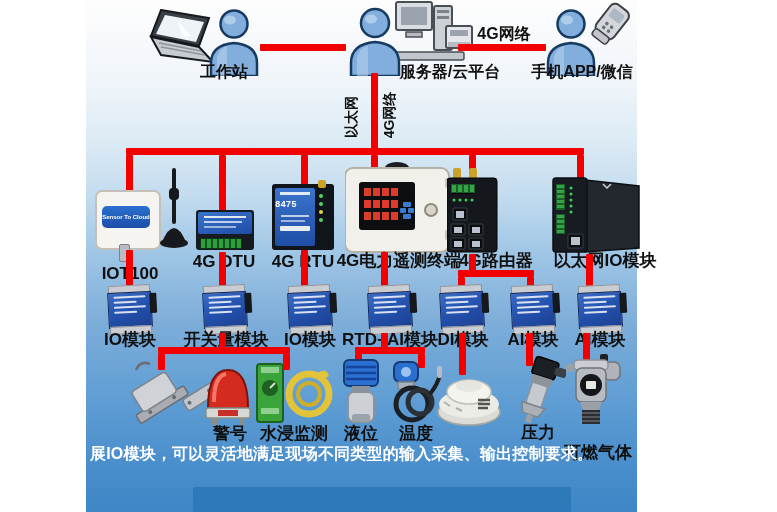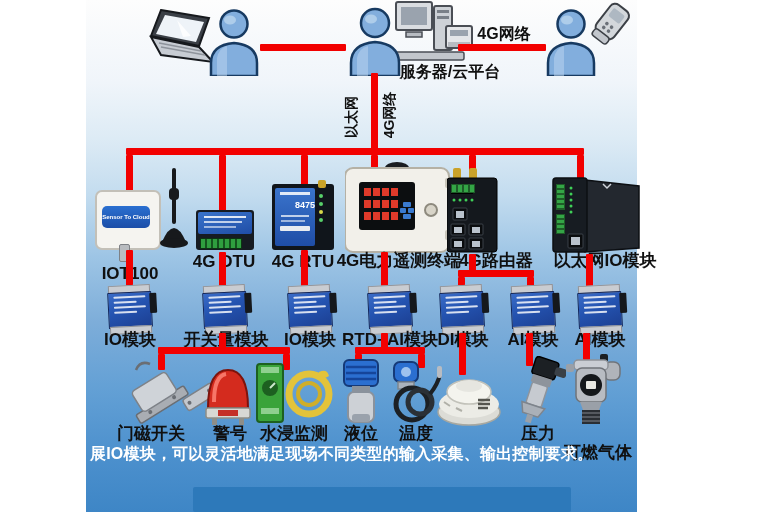--- a/index.html
+++ b/index.html
@@ -49,20 +49,21 @@
     </svg>
   </div>
   <div class="abs" style="left:203px;top:8px;width:62px;height:68px;">
     <svg width="62" height="68" viewBox="0 0 62 68">
       <circle cx="31" cy="16" r="13.5" fill="#82aedd" stroke="#173a61" stroke-width="2.5"></circle>
       <ellipse cx="27" cy="12" rx="6" ry="4.5" fill="#b9d4ee" opacity=".8"></ellipse>
       <path d="M8 68 V55 Q8 37 31 35 Q54 37 54 55 V68 Z" fill="#82aedd" stroke="#173a61" stroke-width="2.5"></path>
       <path d="M14 50 Q16 40 24 38 L24 68 L14 68 Z" fill="#b9d4ee" opacity=".55"></path>
     </svg>
   </div>
+  <div class="lbl toplbl" style="left:178px;top:62px;width:92px;">工作站</div>
 
   <div class="abs" style="left:388px;top:0;width:86px;height:66px;">
     <svg width="86" height="66" viewBox="0 0 86 66">
       <rect x="8" y="2" width="36" height="28" rx="2" fill="#dadde1" stroke="#4a4e55" stroke-width="2"></rect>
       <rect x="13" y="7" width="26" height="18" fill="#9aa3ae"></rect>
       <rect x="18" y="32" width="16" height="5" fill="#b8bcc2" stroke="#4a4e55" stroke-width="1.5"></rect>
       <rect x="46" y="6" width="18" height="44" rx="2" fill="#cdd1d6" stroke="#4a4e55" stroke-width="2"></rect>
       <rect x="49" y="10" width="12" height="3" fill="#7a8088"></rect>
       <rect x="49" y="16" width="12" height="3" fill="#7a8088"></rect>
       <rect x="58" y="26" width="26" height="22" rx="2" fill="#e4e6e9" stroke="#4a4e55" stroke-width="2"></rect>
@@ -95,20 +96,21 @@
     </svg>
   </div>
   <div class="abs" style="left:540px;top:8px;width:62px;height:68px;">
     <svg width="62" height="68" viewBox="0 0 62 68">
       <circle cx="31" cy="16" r="13.5" fill="#82aedd" stroke="#173a61" stroke-width="2.5"></circle>
       <ellipse cx="27" cy="12" rx="6" ry="4.5" fill="#b9d4ee" opacity=".8"></ellipse>
       <path d="M8 68 V55 Q8 37 31 35 Q54 37 54 55 V68 Z" fill="#82aedd" stroke="#173a61" stroke-width="2.5"></path>
       <path d="M14 50 Q16 40 24 38 L24 68 L14 68 Z" fill="#b9d4ee" opacity=".55"></path>
     </svg>
   </div>
+  <div class="lbl toplbl" style="left:526px;top:62px;width:112px;">手机APP/微信</div>
 
   <div class="lbl toplbl" style="left:468px;top:24px;width:72px;">4G网络</div>
 
   <div class="rl" style="left:260px;top:44px;width:86px;height:7px;"></div>
   <div class="rl" style="left:458px;top:44px;width:88px;height:7px;"></div>
   <div class="rl" style="left:371px;top:73px;width:7px;height:79px;"></div>
   <div class="vlabel" style="left:322px;top:108px;">以太网</div>
   <div class="vlabel" style="left:360px;top:106px;">4G网络</div>
   <div class="rl" style="left:126px;top:148px;width:458px;height:7px;"></div>
   <div class="rl" style="left:126px;top:155px;width:7px;height:38px;"></div>
@@ -138,21 +140,21 @@
       <div style="height:2px;margin:3px 10px 0 6px;background:rgba(255,255,255,.7);"></div>
       <div style="height:2px;margin:3px 16px 0 6px;background:rgba(255,255,255,.55);"></div>
     </div>
     <div class="abs" style="left:4px;top:28px;width:40px;height:9px;background:repeating-linear-gradient(90deg,#2f9e3f 0 4px,#14521e 4px 6px);border:1px solid #0c3313;"></div>
   </div>
   <div class="abs" style="left:272px;top:180px;width:64px;height:72px;">
     <div class="abs" style="left:0;top:4px;width:62px;height:66px;background:#10151b;border-radius:3px;"></div>
     <div class="abs" style="left:46px;top:0;width:8px;height:8px;background:#c9a227;border-radius:2px;"></div>
     <div class="abs" style="left:3px;top:8px;width:40px;height:58px;background:linear-gradient(180deg,#3a74cc,#1f4da6);border-radius:2px;color:#fff;">
       <div style="height:3px;margin:4px 5px 0;background:rgba(255,255,255,.85);"></div>
-      <div style="font-size:9px;font-weight:700;text-align:right;margin-top:5px;">8475</div>
+      <div style="font-size:9px;font-weight:700;text-align:left;margin-top:5px;font-family:Liberation Mono, monospace;">8475</div>
       <div style="height:2px;margin:5px 6px 0;background:rgba(255,255,255,.7);"></div>
       <div style="height:2px;margin:3px 10px 0 6px;background:rgba(255,255,255,.55);"></div>
       <div style="height:5px;margin:4px 5px 0;background:#e8ebf0;border-radius:1px;"></div>
     </div>
     <div class="abs" style="left:47px;top:14px;width:4px;height:4px;background:#58d06a;border-radius:50%;"></div>
     <div class="abs" style="left:47px;top:22px;width:4px;height:4px;background:#58d06a;border-radius:50%;"></div>
     <div class="abs" style="left:47px;top:30px;width:4px;height:4px;background:#d8d84a;border-radius:50%;"></div>
     <div class="abs" style="left:47px;top:38px;width:4px;height:4px;background:#58d06a;border-radius:50%;"></div>
   </div>
   <div class="abs" style="left:345px;top:158px;width:108px;height:96px;">
@@ -453,25 +455,24 @@
       <rect x="2" y="12" width="8" height="8" rx="2" fill="#9aa0a8"></rect>
       <rect x="12" y="16" width="30" height="34" rx="6" fill="#b8bcc2" stroke="#70747a" stroke-width="1.5"></rect>
       <circle cx="27" cy="33" r="11" fill="#14171a"></circle>
       <rect x="22" y="29" width="10" height="8" rx="1" fill="#e8e8e2"></rect>
       <path d="M16 50 H38 L35 58 H19 Z" fill="#9aa0a8"></path>
       <rect x="18" y="58" width="18" height="14" fill="#2a2e33"></rect>
       <path d="M18 61 H36 M18 65 H36 M18 69 H36" stroke="#55595f" stroke-width="2"></path>
     </svg>
   </div>
 
-  <div class="lbl" style="left:103px;top:424px;width:96px;">门磁开关</div>
   <div class="lbl" style="left:203px;top:424px;width:54px;">警号</div>
   <div class="lbl" style="left:252px;top:424px;width:84px;">水浸监测</div>
   <div class="lbl" style="left:337px;top:424px;width:48px;">液位</div>
   <div class="lbl" style="left:392px;top:424px;width:48px;">温度</div>
-  <div class="lbl" style="left:514px;top:424px;width:48px;">压力</div>
+  <div class="lbl" style="left:514px;top:424px;width:48px;font-family:Liberation Mono, monospace;">压力</div>
   <div class="lbl" style="left:556px;top:424px;width:84px;margin-top:19px;">可燃气体</div>
 
   <div class="desc">
     <div>展IO模块，可以灵活地满足现场不同类型的输入采集、输出控制要求。</div>
   </div>
   <div class="bannerband"></div>
 </div>
 
 </body></html>

